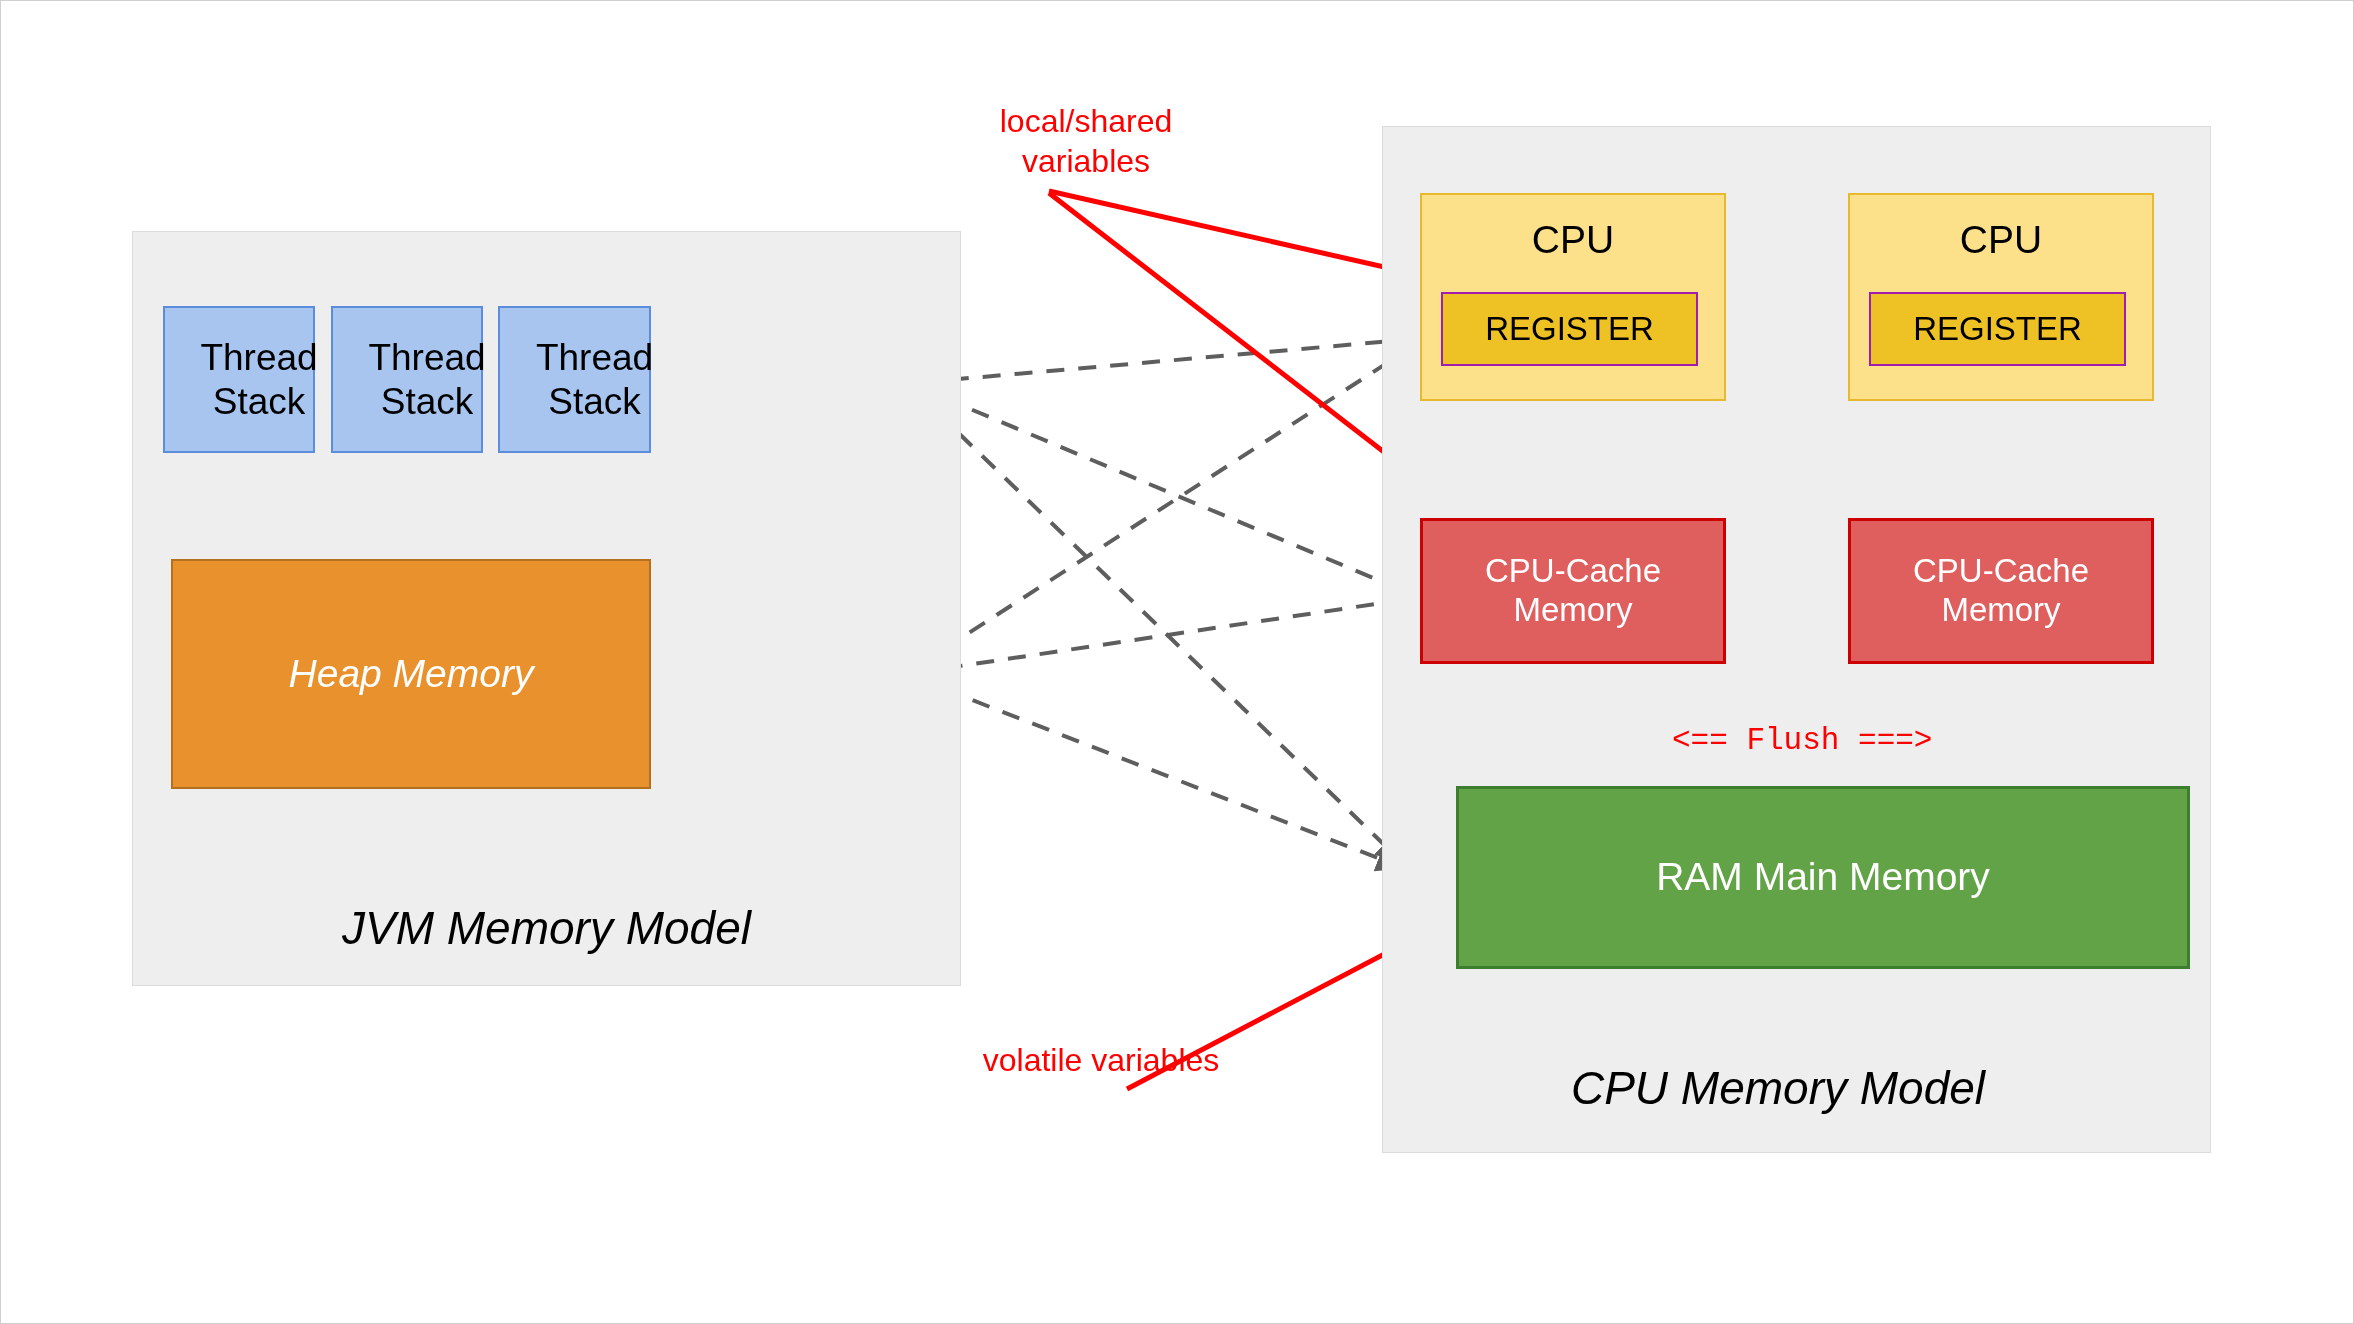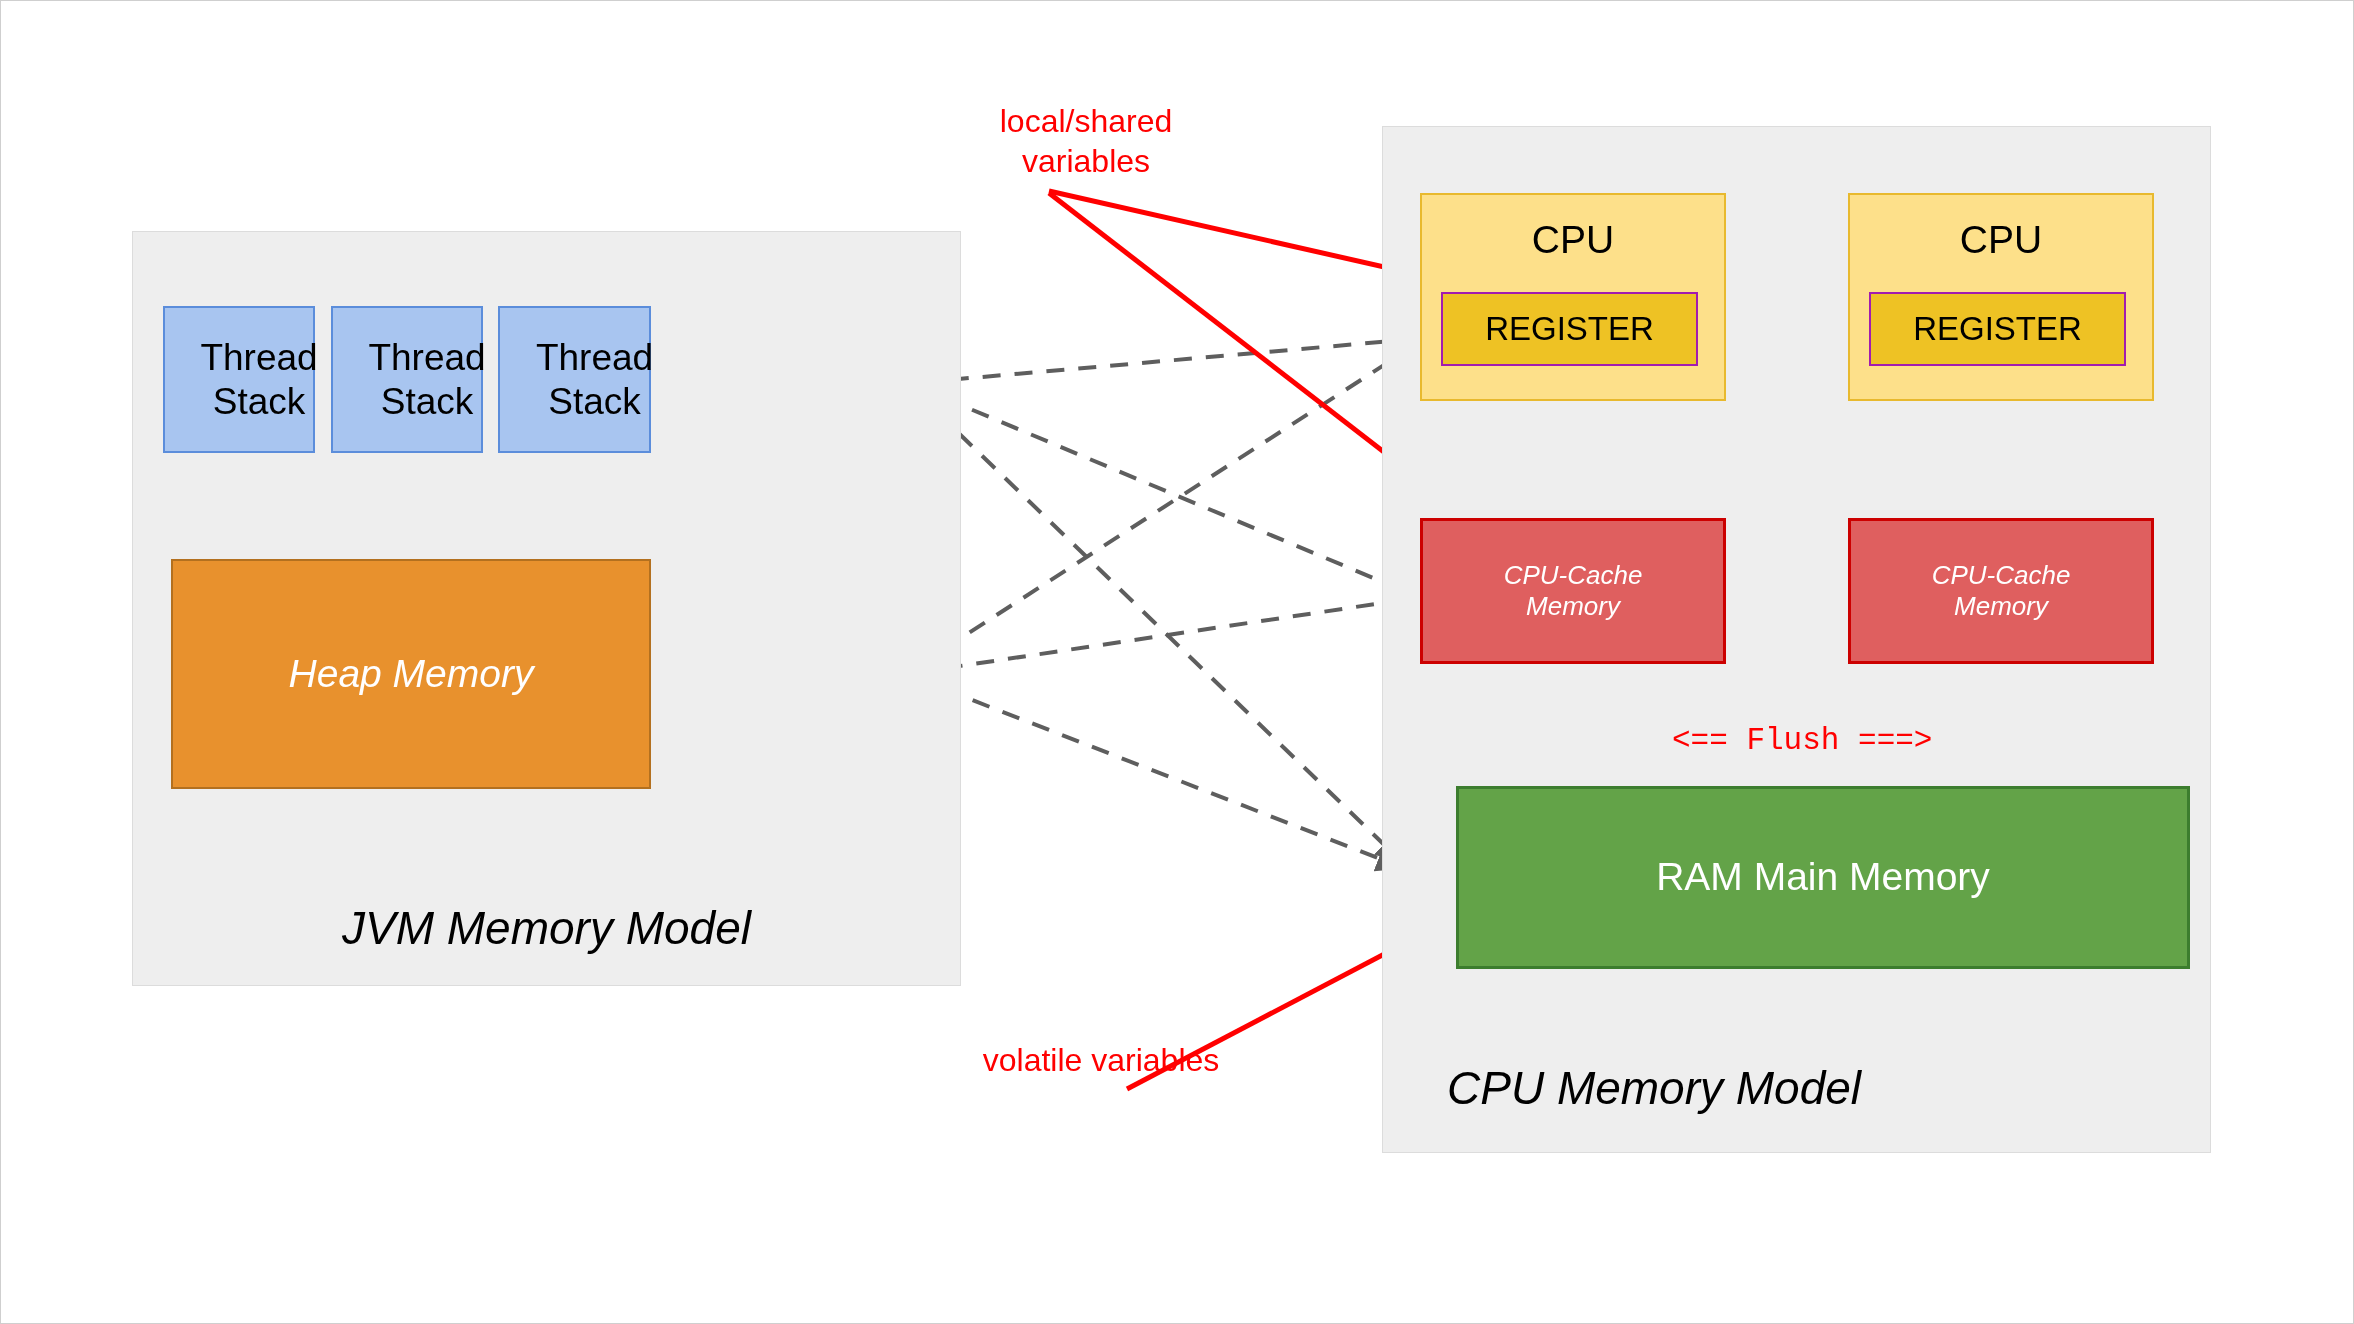--- a/index.html
+++ b/index.html
@@ -19,21 +19,21 @@
                 font-size:37px;color:#000000;padding-left:40px;}
   .heap{background:#e8912d;border:2px solid #b3701f;
         font-size:39px;color:#ffffff;}
   .cpu{background:#fde08a;border:2px solid #e8b92e;
        font-size:39px;color:#000000;align-items:flex-start;
        justify-content:center;padding-top:22px;}
   .register{position:absolute;background:#eec224;border:2px solid #a21caf;
             box-sizing:border-box;display:flex;align-items:center;
             justify-content:center;font-size:33px;color:#000000;}
   .cache{background:#df5f5f;border:3px solid #cc0000;
-         font-size:26px;color:#ffffff;font-style:italic;}
+         font-size:33px;color:#ffffff;}
   .ram{background:#63a martial;}
   .ram{background:#63a348;border:3px solid #3c7d2e;
        font-size:39px;color:#ffffff;}
   .annot{position:absolute;color:#ff0000;font-size:32px;
          text-align:center;white-space:pre-line;line-height:1.25;}
   .flush-label{position:absolute;color:#ff0000;font-size:31px;white-space:nowrap;font-family:Liberation Mono, monospace;}
 </style>
 </head>
 <body>
 
@@ -91,21 +91,21 @@
   <div class="nodebox thread-stack" style="left:162px;top:305px;width:152px;height:147px;white-space:pre-line;">Thread
 Stack</div>
   <div class="nodebox thread-stack" style="left:330px;top:305px;width:152px;height:147px;white-space:pre-line;">Thread
 Stack</div>
   <div class="nodebox thread-stack" style="left:497px;top:305px;width:153px;height:147px;white-space:pre-line;">Thread
 Stack</div>
 
   <div class="nodebox heap" style="left:170px;top:558px;width:480px;height:230px;font-style:italic;">Heap Memory</div>
 
   <div class="panel" style="left:1381px;top:125px;width:829px;height:1027px;"></div>
-  <div class="panel-title" style="left:1446px;top:1060px;width:800px;text-align:left;">CPU Memory Model</div>
+  <div class="panel-title" style="left:1377px;top:1060px;width:800px;text-align:center;">CPU Memory Model</div>
 
   <div class="nodebox cpu" style="left:1419px;top:192px;width:306px;height:208px;">CPU</div>
   <div class="register" style="left:1440px;top:291px;width:257px;height:74px;">REGISTER</div>
   <div class="nodebox cache" style="left:1419px;top:517px;width:306px;height:146px;white-space:pre-line;">CPU-Cache
 Memory</div>
 
   <div class="nodebox cpu" style="left:1847px;top:192px;width:306px;height:208px;">CPU</div>
   <div class="register" style="left:1868px;top:291px;width:257px;height:74px;">REGISTER</div>
   <div class="nodebox cache" style="left:1847px;top:517px;width:306px;height:146px;white-space:pre-line;">CPU-Cache
 Memory</div>

